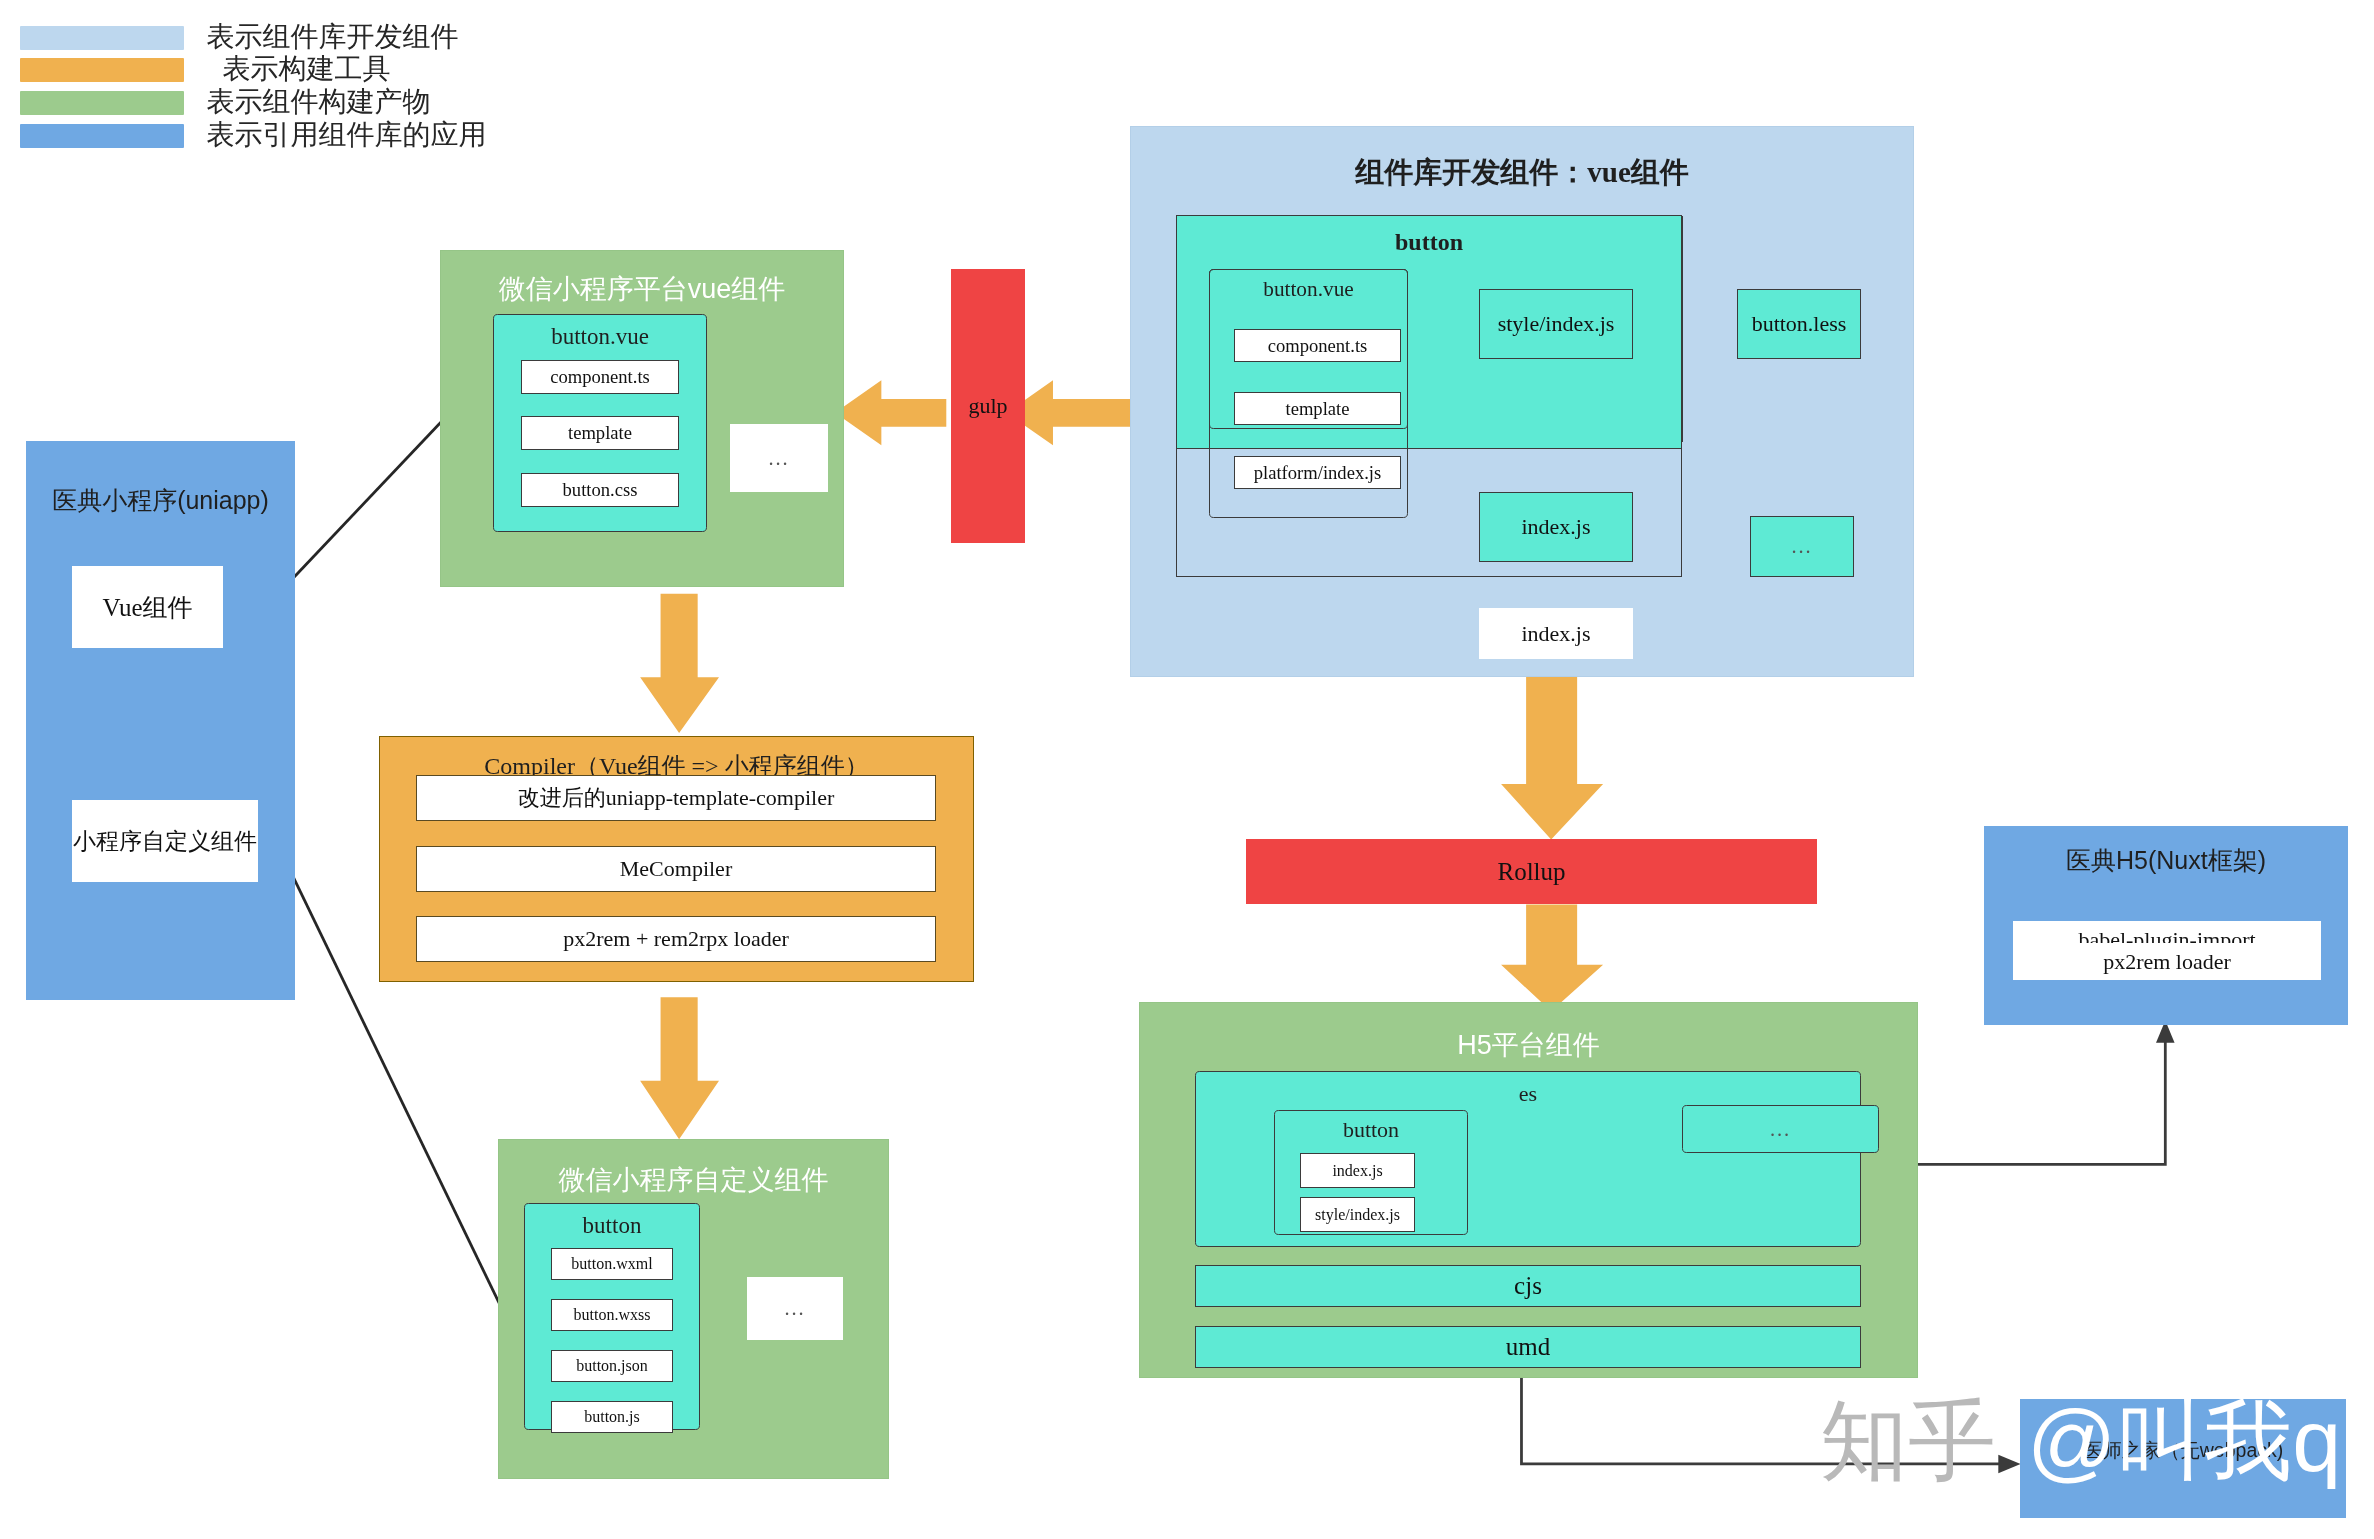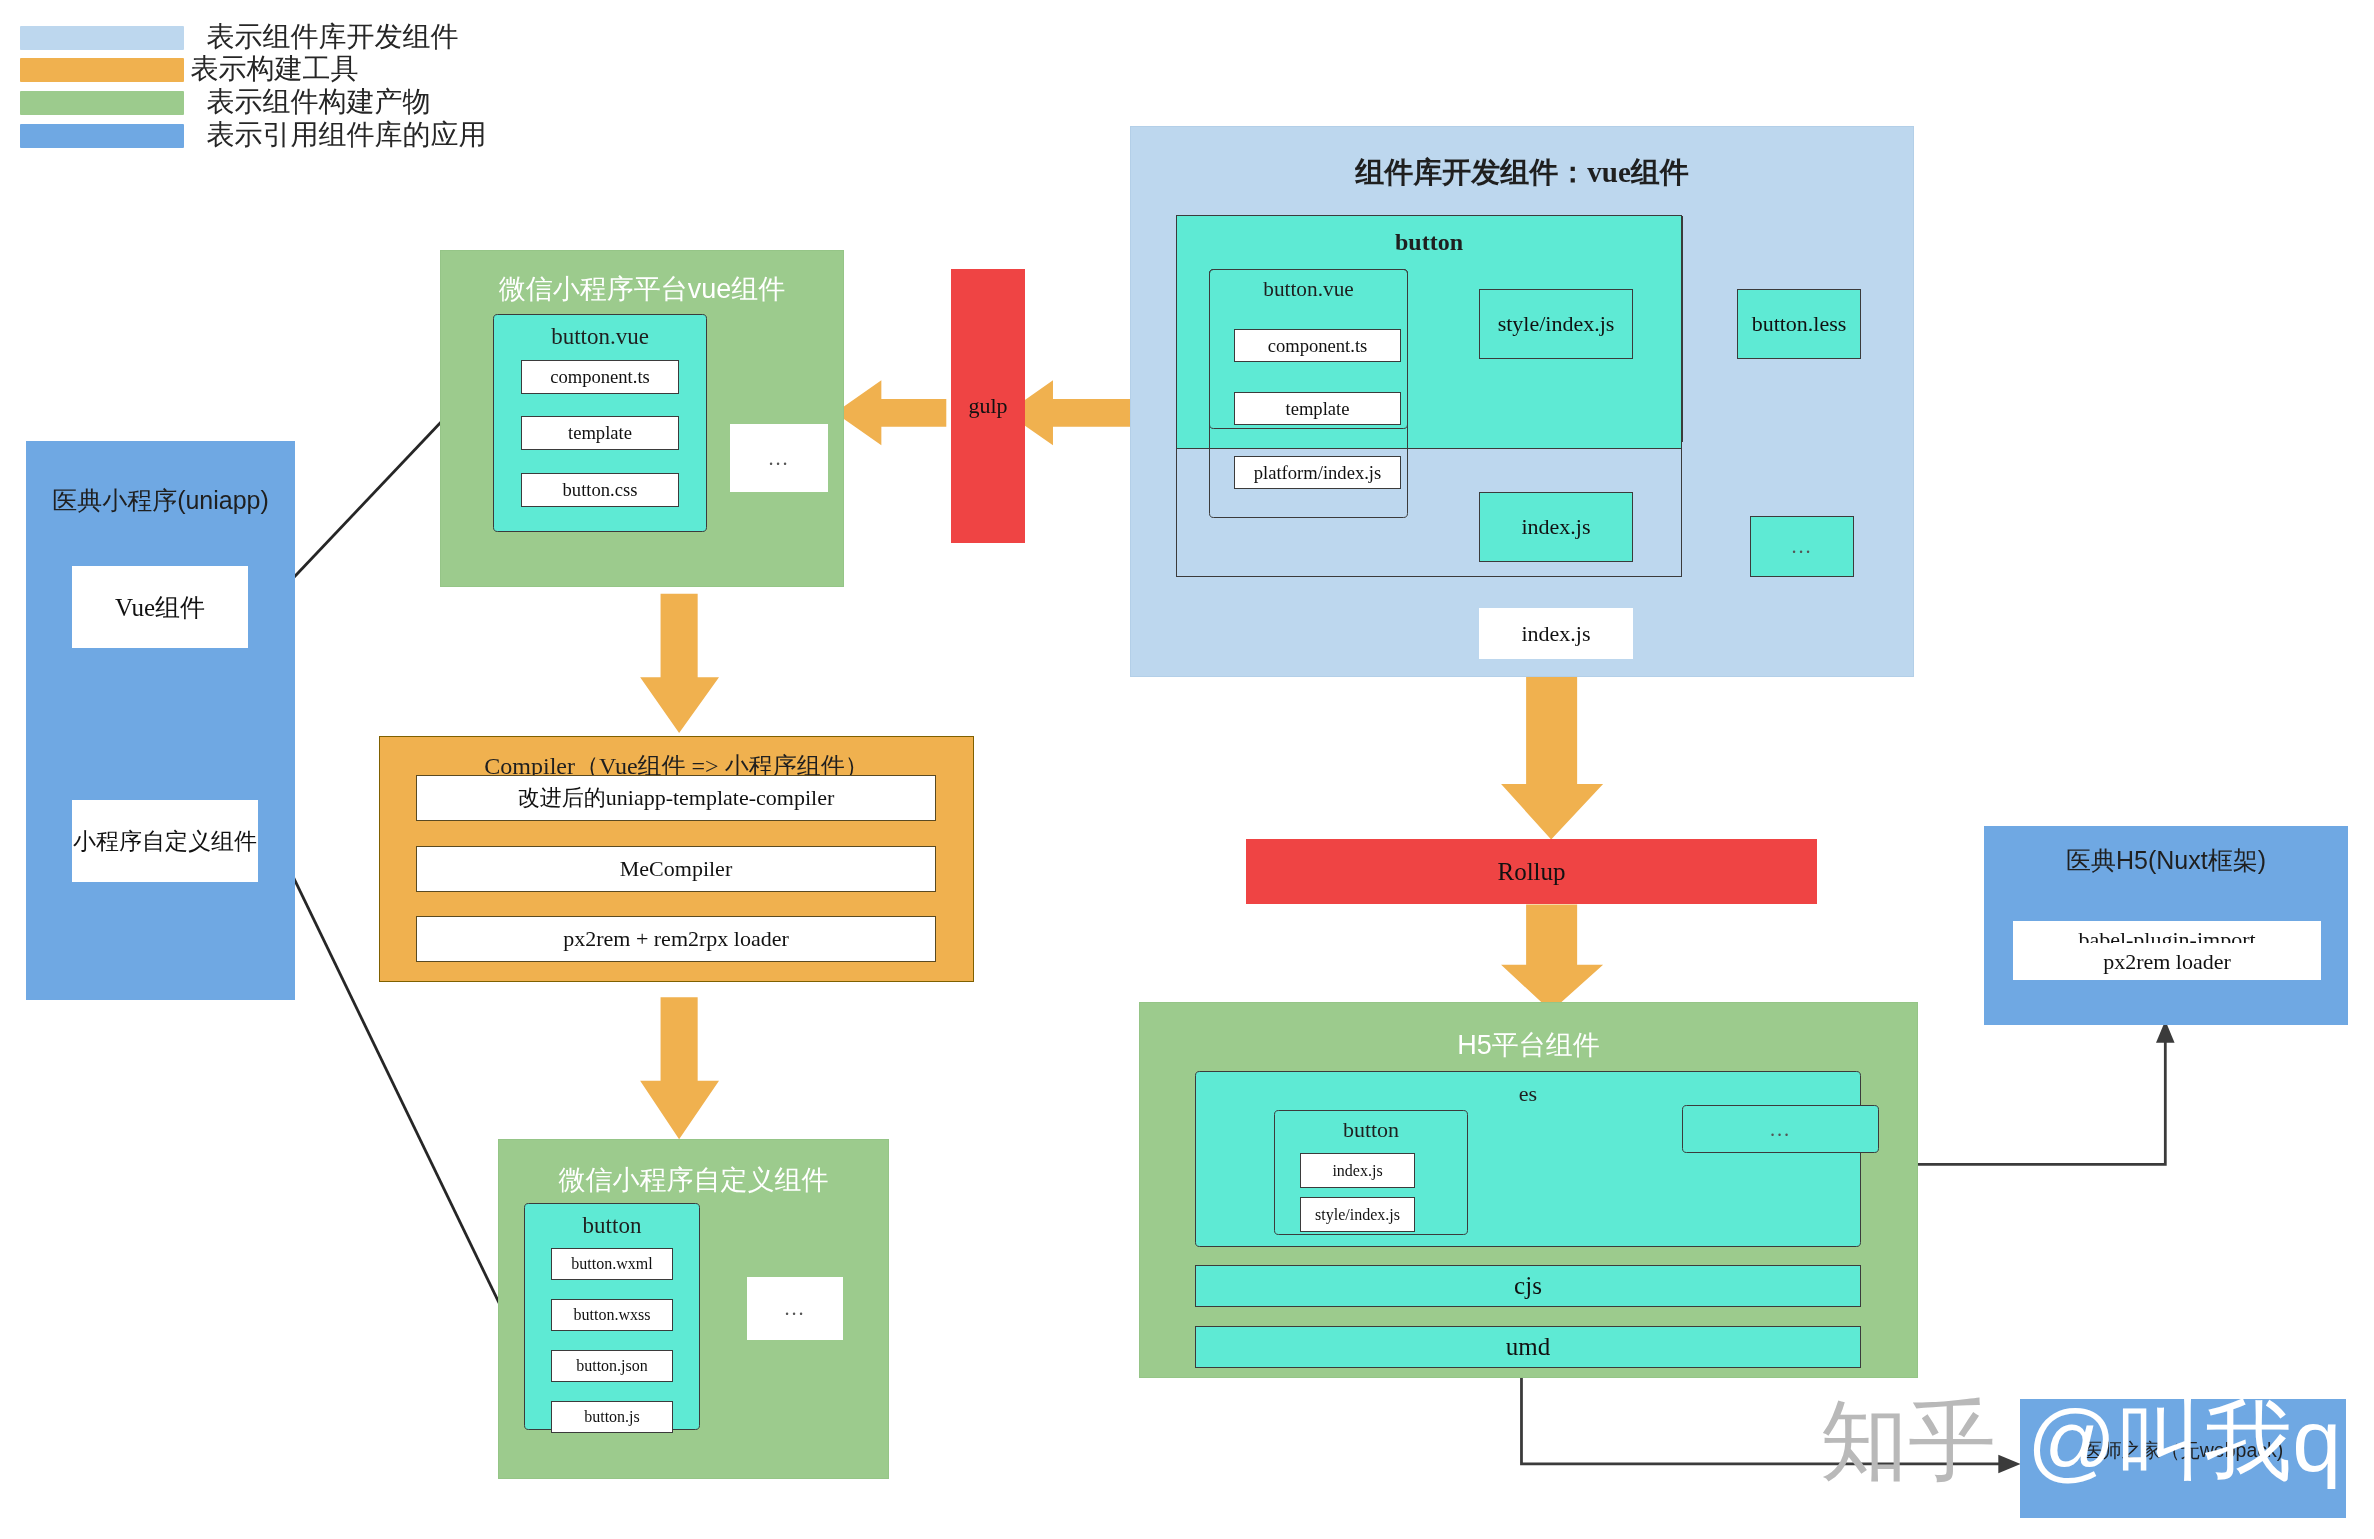--- a/index.html
+++ b/index.html
@@ -84,21 +84,21 @@
 </head>
 <body>
 
 <div id="stage">
 
   <div class="abs" style="left:20.4px;top:13px;width:575px;height:139px;">
     <div class="abs legend-bar" style="left:0;top:13px;width:164px;background:#bdd7ee;"></div>
     <div class="abs legend-label" style="left:186px;top:4.6px;">表示组件库开发组件</div>
 
     <div class="abs legend-bar" style="left:0;top:45px;width:164px;background:#f0b14f;"></div>
-    <div class="abs legend-label" style="left:170px;top:37px;">表示构建工具</div>
+    <div class="abs legend-label" style="left:202px;top:37px;">表示构建工具</div>
 
     <div class="abs legend-bar" style="left:0;top:78px;width:164px;background:#9ccb8d;"></div>
     <div class="abs legend-label" style="left:186px;top:70px;">表示组件构建产物</div>
 
     <div class="abs legend-bar" style="left:0;top:111px;width:164px;background:#6fa8e3;"></div>
     <div class="abs legend-label" style="left:186px;top:103px;">表示引用组件库的应用</div>
   </div>
 
   <svg class="overlay" xmlns="http://www.w3.org/2000/svg" viewBox="0 0 2560 1660" width="2375" height="1540">
 
@@ -187,21 +187,21 @@
     <div class="panel-title serif" style="top:9.3px;font-size:23px;">button.vue</div>
   </div>
   <div class="abs wbox-thin ctr label label-sm" style="left:521px;top:360px;width:158px;height:34px;">component.ts</div>
   <div class="abs wbox-thin ctr label label-sm" style="left:521px;top:416px;width:158px;height:34px;">template</div>
   <div class="abs wbox-thin ctr label label-sm" style="left:521px;top:473px;width:158px;height:34px;">button.css</div>
   <div class="abs wbox-plain ctr dots" style="left:730px;top:424px;width:98px;height:68px;">...</div>
 
   <div class="abs panel-blue" style="left:26px;top:441px;width:269px;height:559px;">
     <div class="panel-title" style="top:42px;font-size:25px;">医典小程序(uniapp)</div>
   </div>
-  <div class="abs wbox-plain ctr label label-lg" style="left:72px;top:566px;width:176px;height:82px;">Vue组件</div>
+  <div class="abs wbox-plain ctr label label-lg" style="left:72px;top:566px;width:151px;height:82px;">Vue组件</div>
   <div class="abs wbox-plain ctr label label-lg label-cn" style="left:72px;top:800px;width:186px;height:82px;font-size:23px;">小程序自定义组件</div>
 
   <div class="abs panel-orange" style="left:379px;top:736px;width:595px;height:246px;">
     <div class="panel-title serif" style="top:13px;font-size:24px;">Compiler（Vue组件 =&gt; 小程序组件）</div>
   </div>
   <div class="abs wbox-thin ctr label" style="left:416px;top:775px;width:520px;height:46px;border:1.9px solid #5a4a22;">改进后的uniapp-template-compiler</div>
   <div class="abs wbox-thin ctr label" style="left:416px;top:846px;width:520px;height:46px;border:1.9px solid #5a4a22;">MeCompiler</div>
   <div class="abs wbox-thin ctr label" style="left:416px;top:916px;width:520px;height:46px;border:1.9px solid #5a4a22;">px2rem + rem2rpx loader</div>
 
   <div class="abs panel-green" style="left:498px;top:1139px;width:391px;height:340px;">

